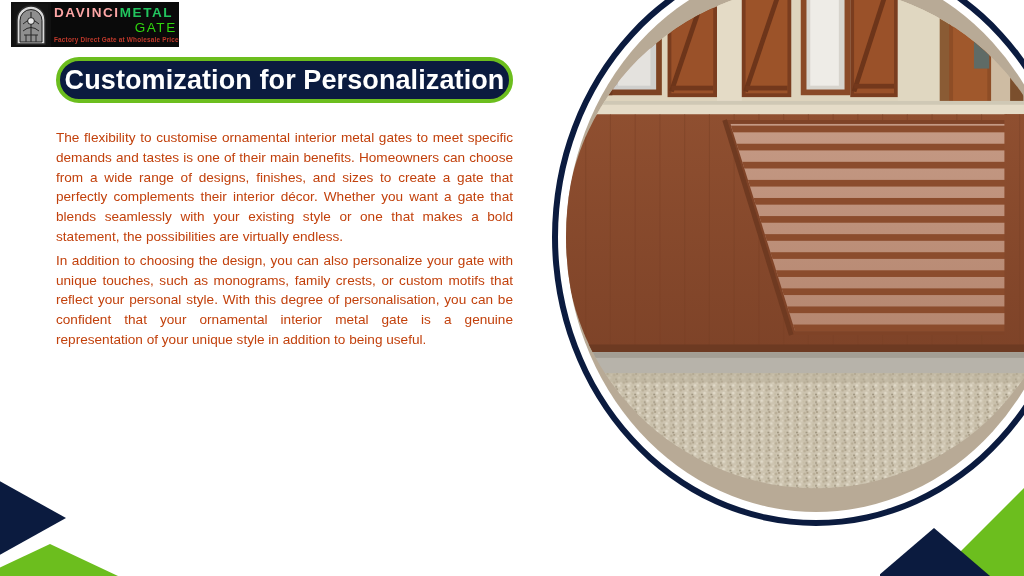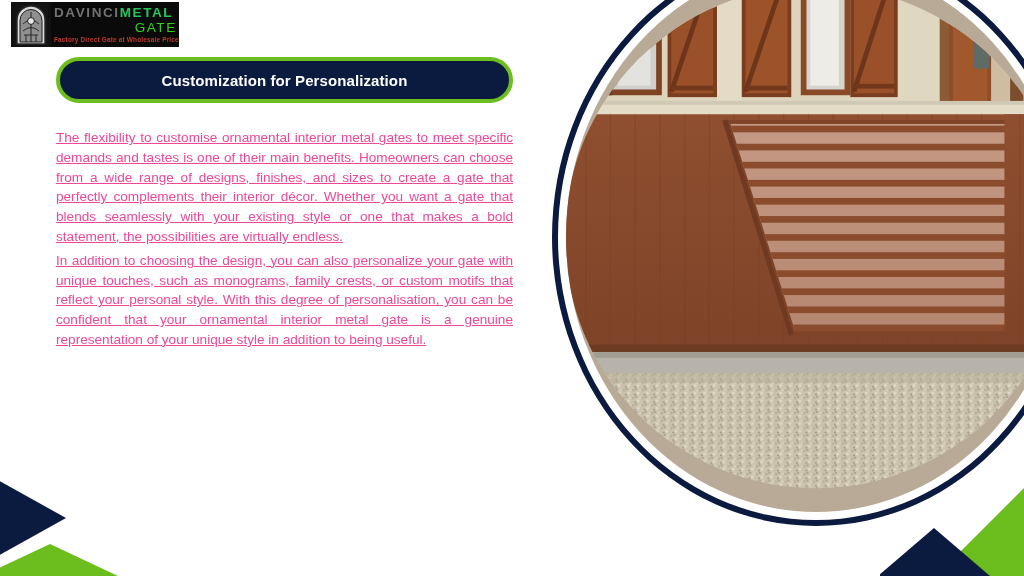--- a/index.html
+++ b/index.html
@@ -46,21 +46,21 @@
     justify-content: center;
     padding-left: 3px;
   }
   .logo-line1 {
     font-size: 13.5px;
     font-weight: bold;
     letter-spacing: 1.6px;
     line-height: 14px;
     white-space: nowrap;
   }
-  .logo-word-green { color: #737373; }
+  .logo-word-green { color: #fca5a5; }
   .logo-word-white { color: #22c55e; }
   .logo-line2 {
     font-size: 13.5px;
     font-weight: normal;
     letter-spacing: 1.6px;
     line-height: 15px;
     color: #2fd40e;
     text-align: right;
     padding-right: 6px;
   }
@@ -85,39 +85,38 @@
     box-sizing: border-box;
     background: #0b1b3f;
     border: 4px solid #6cbe1e;
     border-radius: 26px;
     display: flex;
     align-items: center;
     justify-content: center;
   }
   .title-pill-text {
     color: #ffffff;
-    font-size: 15px;
+    font-size: 27px;
     font-weight: bold;
     letter-spacing: .1px;
     line-height: 1;
     text-align: center;
   }
 
   
   .copy {
     position: absolute;
     left: 56px;
     top: 128px;
     width: 457px;
-    color: #ec4899;
+    color: #c2410c;
     font-size: 13.6px;
     line-height: 19.8px;
     text-align: justify;
     text-justify: inter-word;
-    text-decoration: underline;
   }
   .copy p { margin: 0; }
   .copy p + p { margin-top: 4px; }
 
   
   .photo-circle {
     position: absolute;
     left: 552px;
     top: -52px;
     width: 528px;

